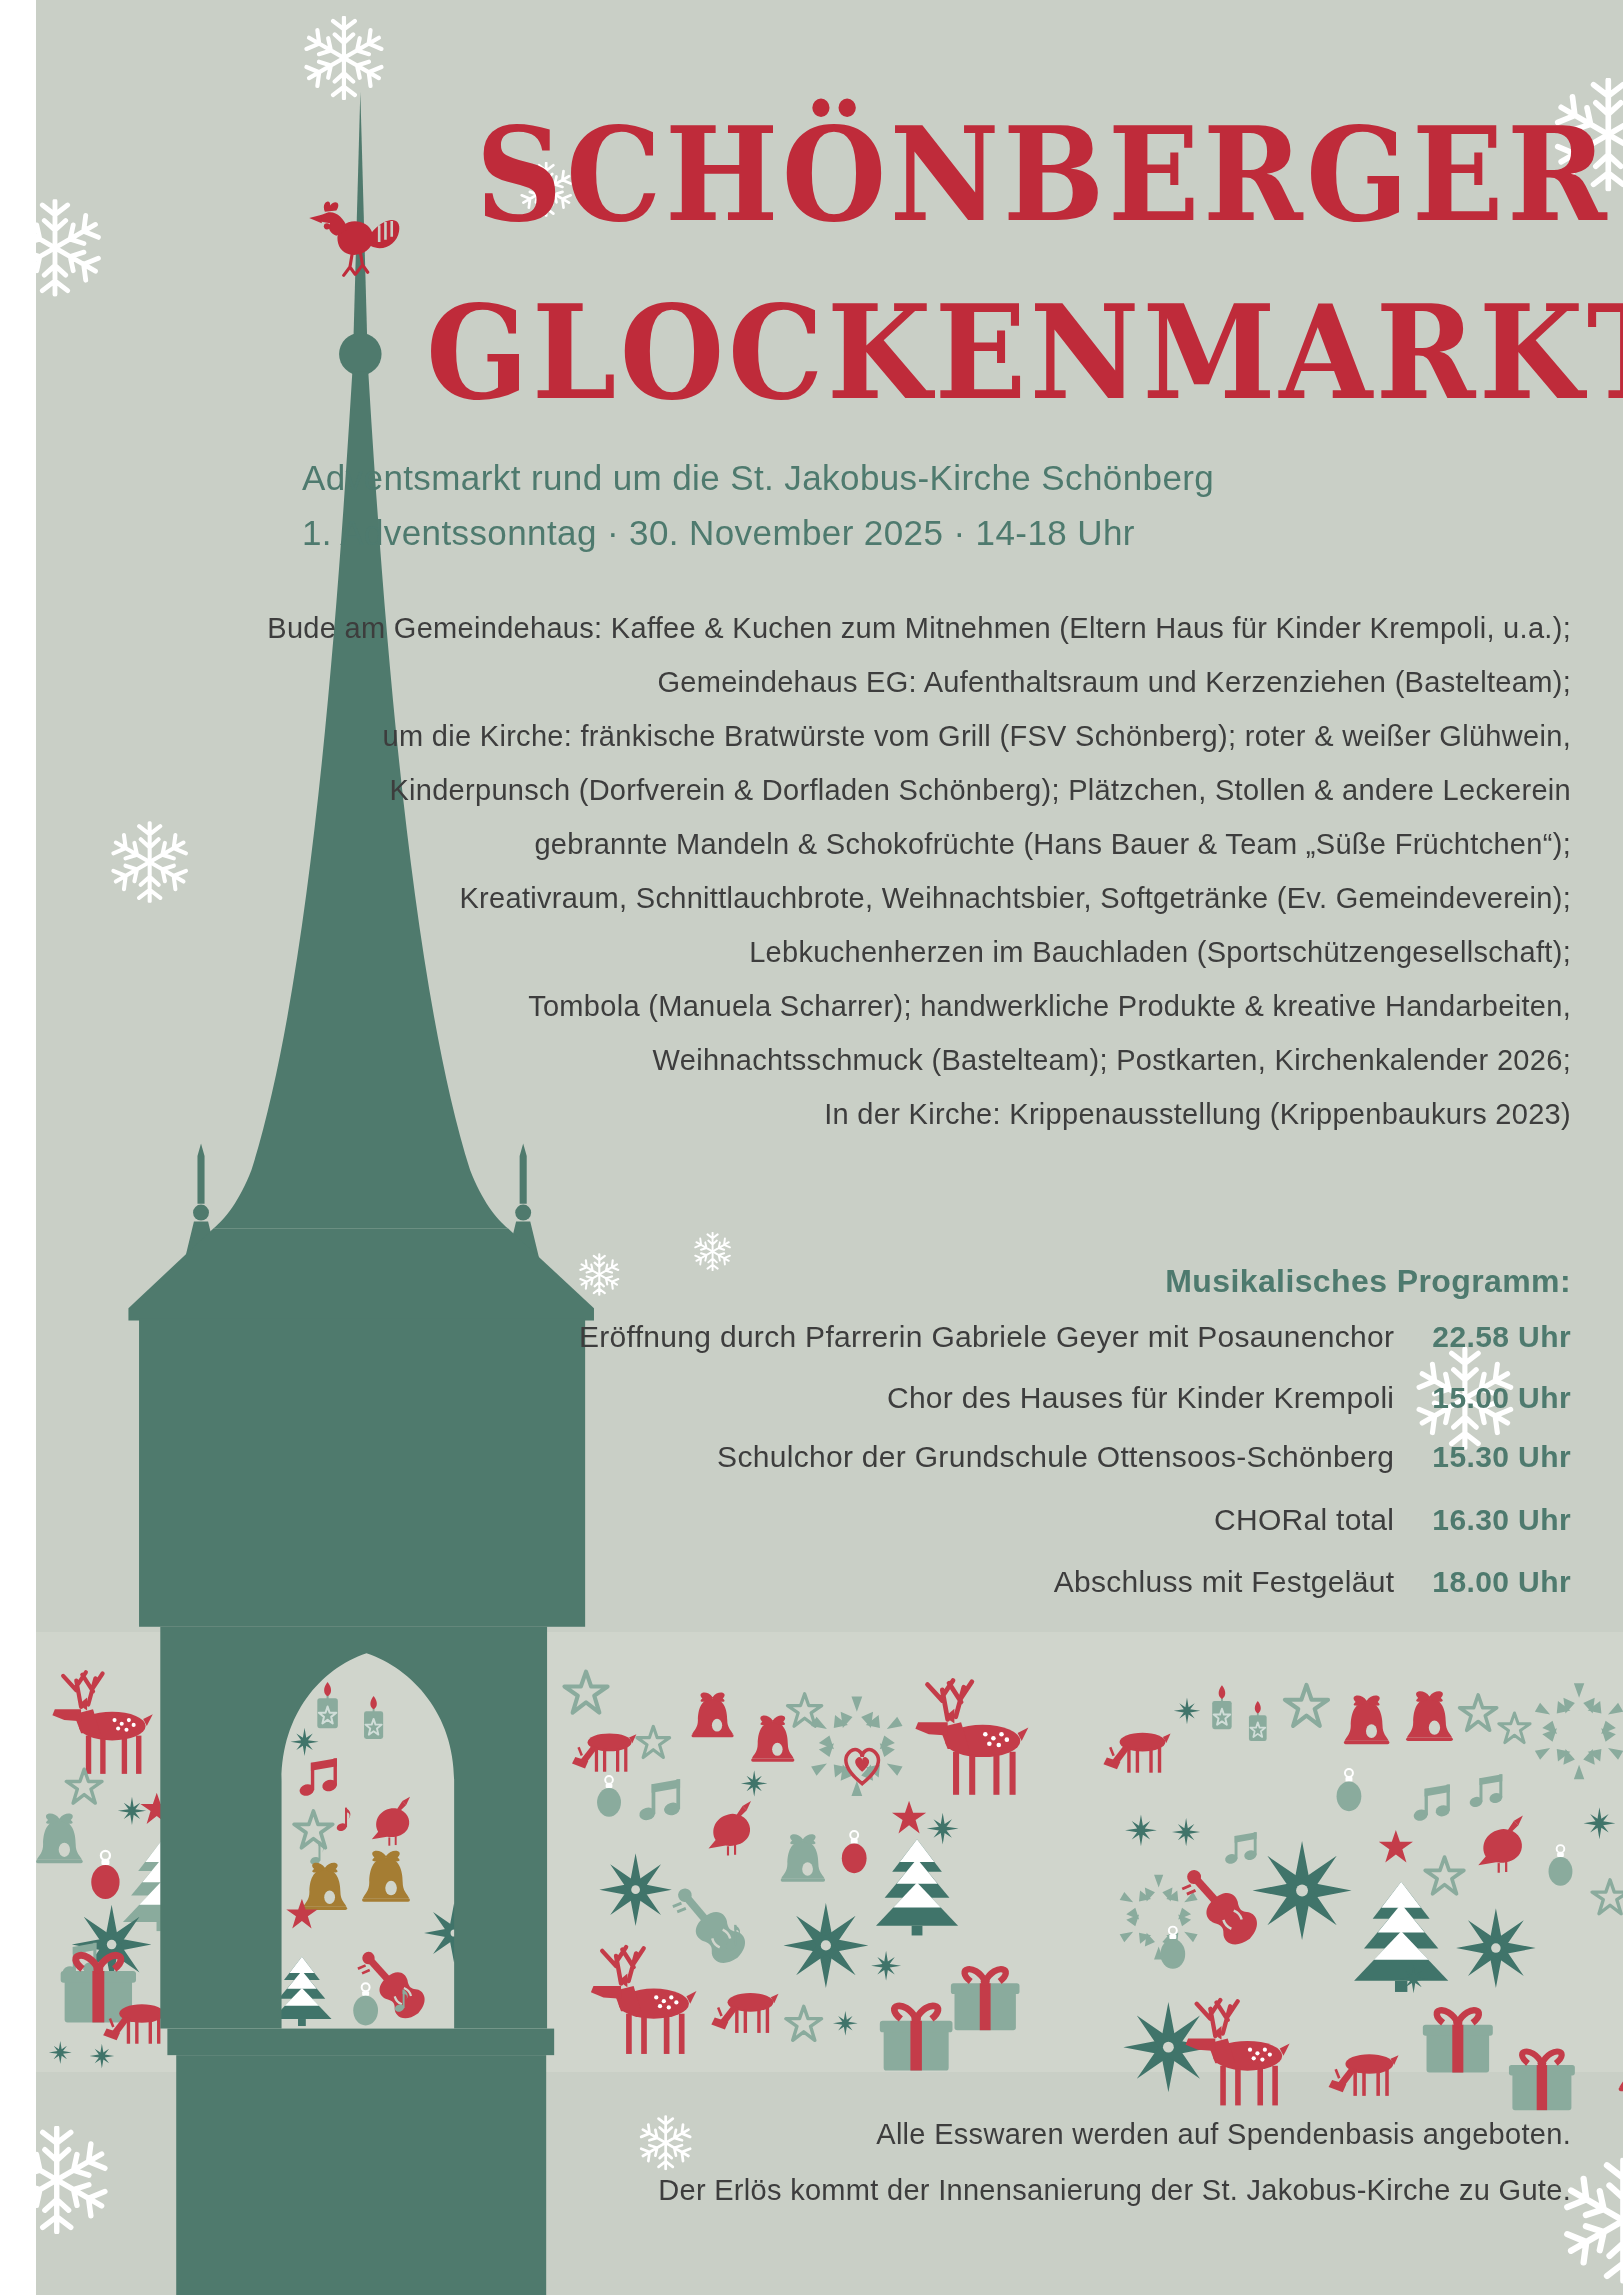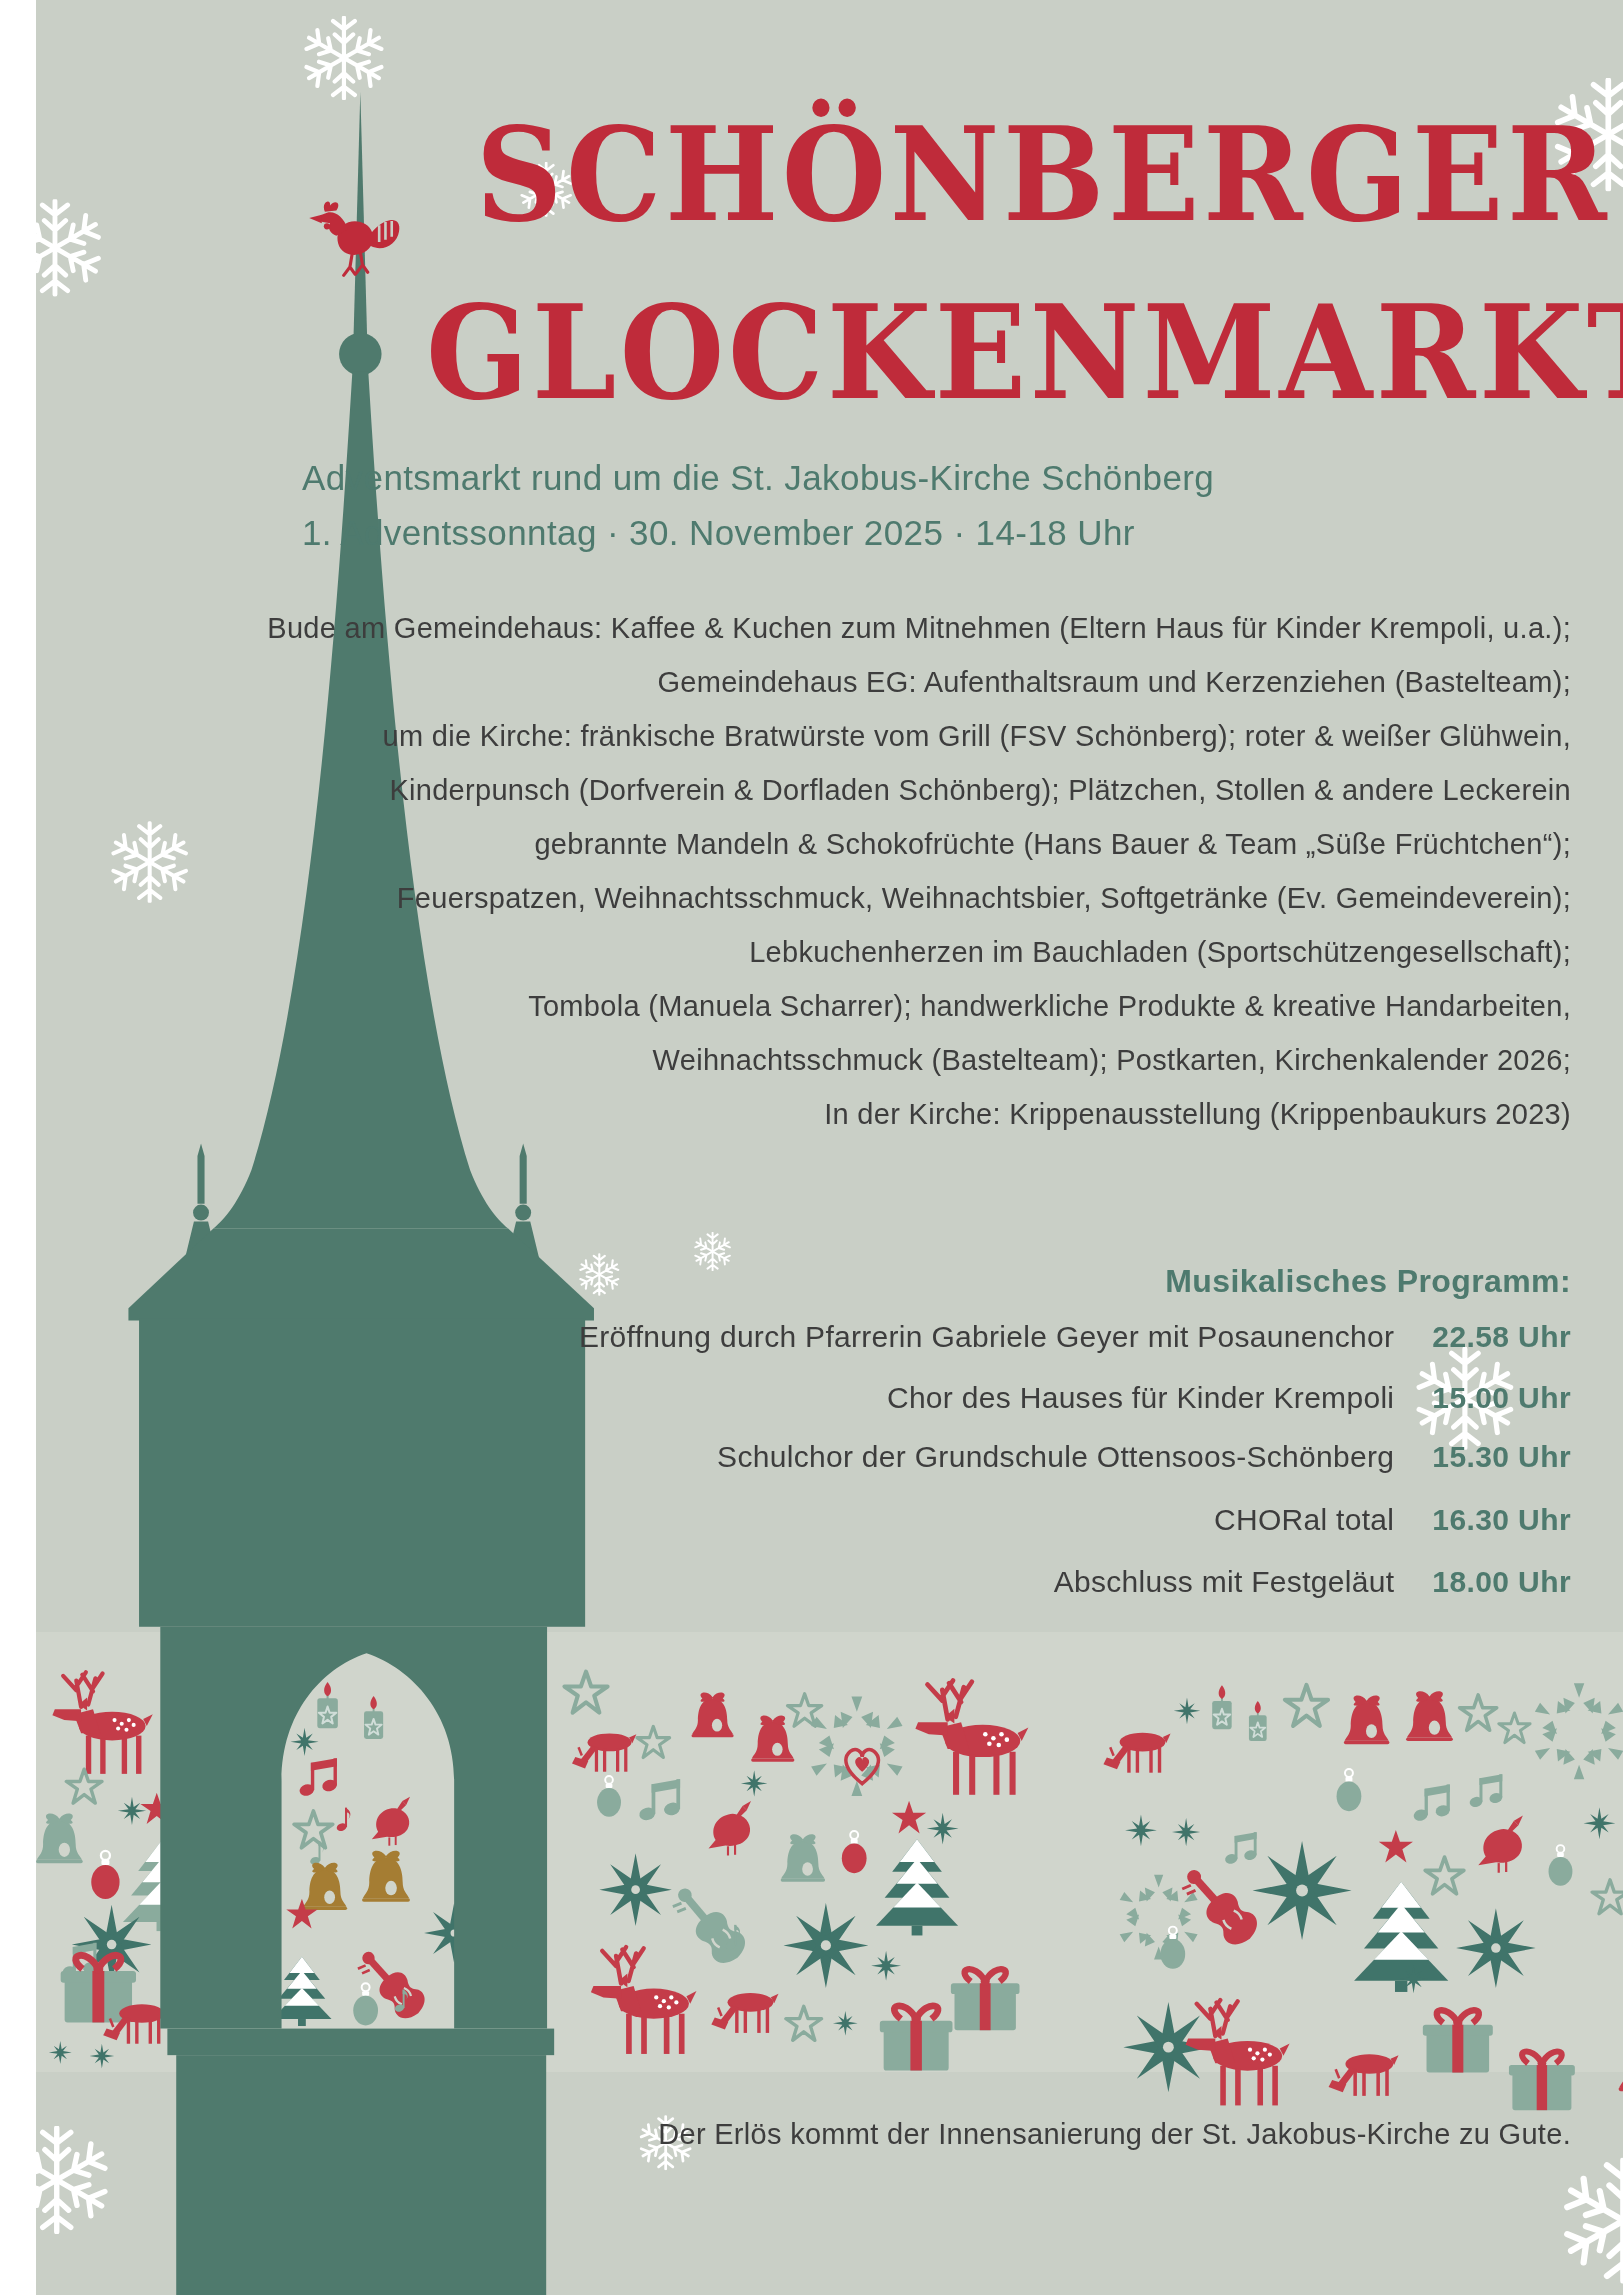--- a/index.html
+++ b/index.html
@@ -346,21 +346,21 @@
     <div>Adventsmarkt rund um die St. Jakobus-Kirche Schönberg</div>
     <div>1. Adventssonntag · 30. November 2025 · 14-18 Uhr</div>
   </div>
 
   <div id="body-block" class="abs">
       <div>Bude am Gemeindehaus: Kaffee &amp; Kuchen zum Mitnehmen (Eltern Haus für Kinder Krempoli, u.a.);</div>
       <div>Gemeindehaus EG: Aufenthaltsraum und Kerzenziehen (Bastelteam);</div>
       <div>um die Kirche: fränkische Bratwürste vom Grill (FSV Schönberg); roter &amp; weißer Glühwein,</div>
       <div>Kinderpunsch (Dorfverein &amp; Dorfladen Schönberg); Plätzchen, Stollen &amp; andere Leckerein</div>
       <div>gebrannte Mandeln &amp; Schokofrüchte (Hans Bauer &amp; Team „Süße Früchtchen“);</div>
-      <div>Feuerspatzen, Weihnachtsschmuck, Weihnachtsbier, Softgetränke (Ev. Gemeindeverein);</div>
+      <div>Kreativraum, Schnittlauchbrote, Weihnachtsbier, Softgetränke (Ev. Gemeindeverein);</div>
       <div>Lebkuchenherzen im Bauchladen (Sportschützengesellschaft);</div>
       <div>Tombola (Manuela Scharrer); handwerkliche Produkte &amp; kreative Handarbeiten,</div>
       <div>Weihnachtsschmuck (Bastelteam); Postkarten, Kirchenkalender 2026;</div>
       <div>In der Kirche: Krippenausstellung (Krippenbaukurs 2023)</div>
     </div>
 
   <div id="program-heading" class="abs">Musikalisches Programm:</div>
   <div id="program-rows">
       <div class="program-row abs" style="top: 1316px;">
         <span class="program-label">Eröffnung durch Pfarrerin Gabriele Geyer mit Posaunenchor</span>
@@ -378,17 +378,18 @@
         <span class="program-label">CHORal total</span>
         <span class="program-time">16.30 Uhr</span>
       </div>
       <div class="program-row abs" style="top: 1561px;">
         <span class="program-label">Abschluss mit Festgeläut</span>
         <span class="program-time">18.00 Uhr</span>
       </div>
     </div>
 
   <div id="footer-block" class="abs">
+    <div>Alle Esswaren werden auf Spendenbasis angeboten.</div>
     <div>Der Erlös kommt der Innensanierung der St. Jakobus-Kirche zu Gute.</div>
   </div>
 
 </div>
 
 
 </body></html>

